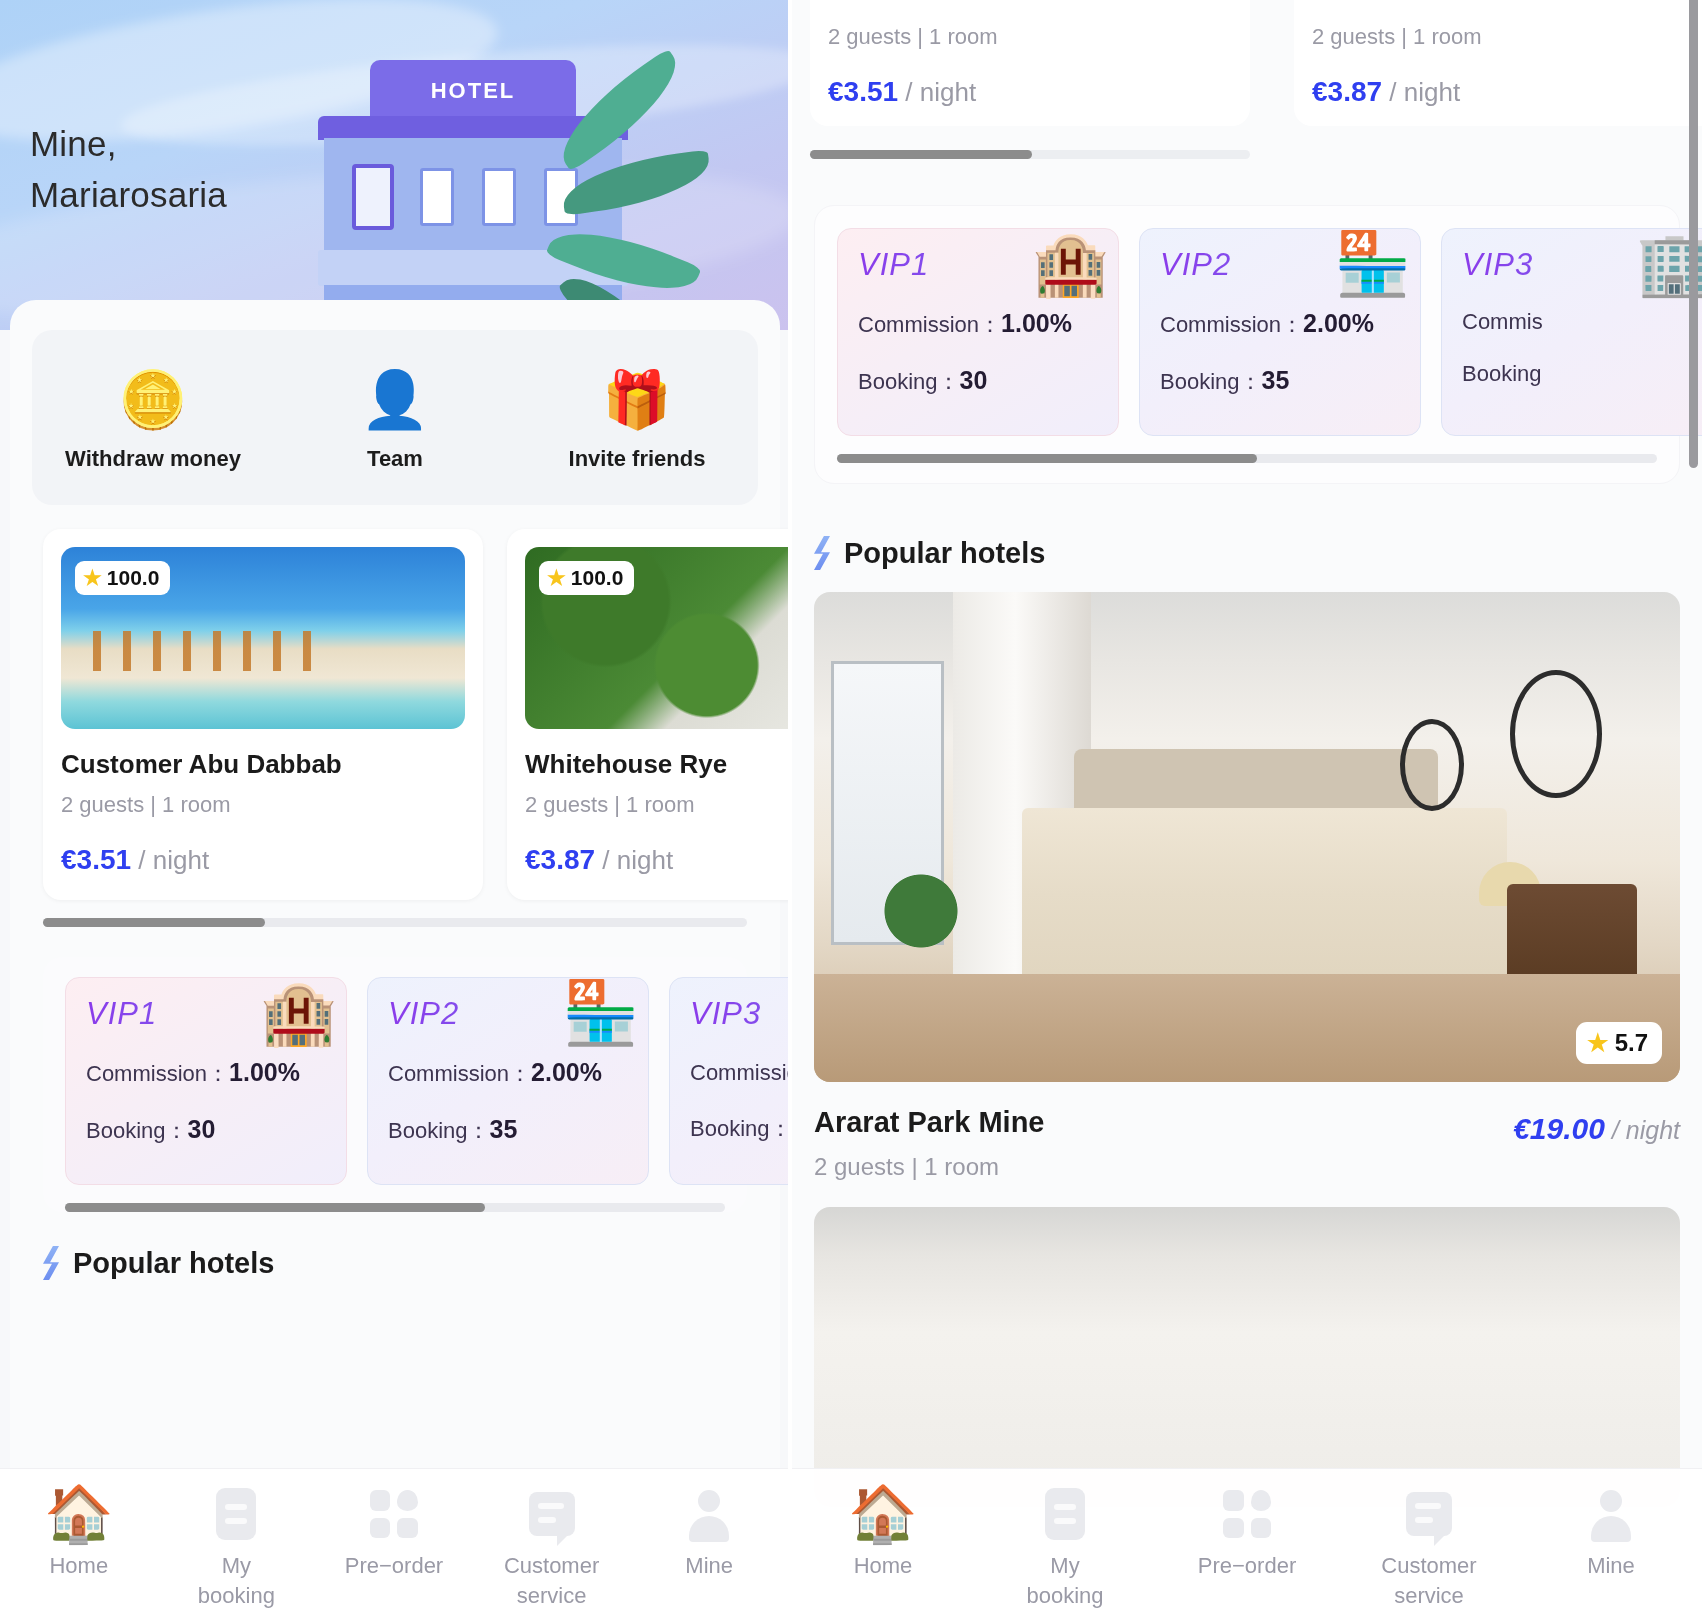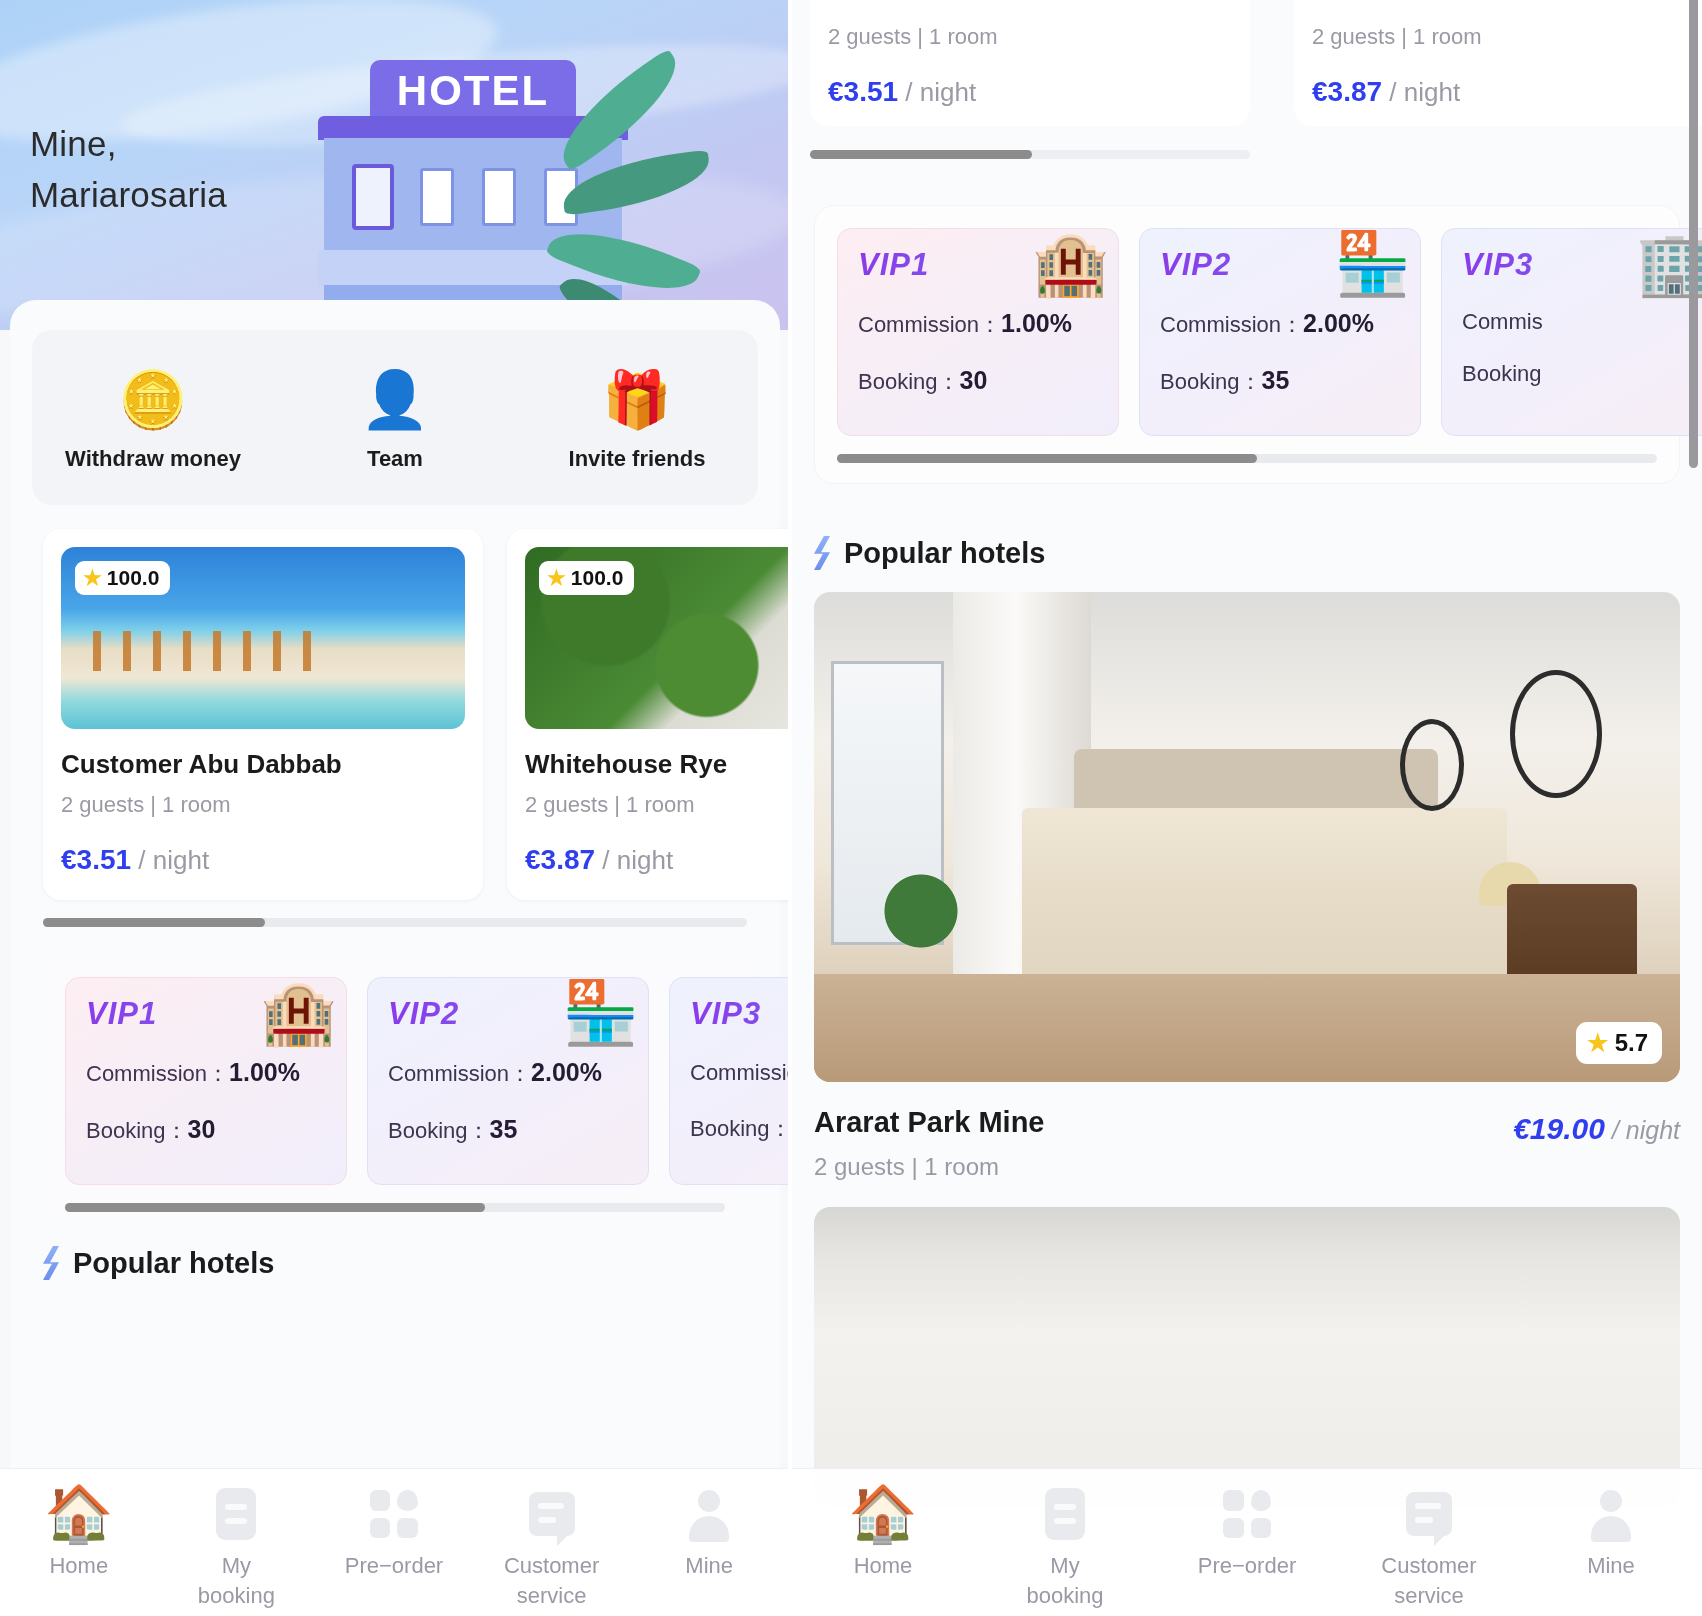--- a/index.html
+++ b/index.html
@@ -44,21 +44,21 @@
   }
 
   
   .hotel-art { position:absolute; right:70px; bottom:-30px; width:400px; height:300px; }
   .h-sign {
     position:absolute; left:52px; top:0; width:206px; height:62px;
     background:#7b6ce8; border-radius:10px 10px 0 0;
     display:flex; align-items:center; justify-content:center;
   }
   .h-sign span {
-    color:#fff; font-weight:bold; font-size:42px; letter-spacing:2px;
+    color:#fff; font-weight:bold; font-size:22px; letter-spacing:2px;
     font-family:"Liberation Sans", sans-serif;
   }
   .h-top { position:absolute; left:0; top:56px; width:310px; height:24px; background:#6f5fe0; border-radius:6px 6px 0 0;}
   .h-body { position:absolute; left:6px; top:78px; width:298px; height:120px; background:#9fb6ef; }
   .h-body2 { position:absolute; left:6px; top:225px; width:298px; height:110px; background:#93acee; }
   .h-balcony { position:absolute; left:0; top:190px; width:310px; height:36px; background:#c3d2f6; border-radius:3px;}
   .h-win { position:absolute; width:34px; height:58px; background:#ffffff; border:3px solid #7d93e6; border-radius:3px;}
   .h-door { position:absolute; width:42px; height:66px; background:#eef2fd; border:4px solid #6a5bdc; border-radius:4px;}
   .palm { position:absolute; right:-40px; top:40px; width:210px; height:230px; }
   .leaf {
@@ -131,21 +131,21 @@
   .vip-card {
     position:relative; width:282px; flex:none; height:208px; border-radius:14px;
     background:linear-gradient(150deg,#fdeef2 0%, #f7eef6 45%, #f1eefb 100%);
     border:1px solid #f3dde6; padding:18px 0 0 20px;
   }
   .vip-card.blue {
     background:linear-gradient(150deg,#eef2fd 0%, #f2effb 50%, #f7eef6 100%);
     border:1px solid #dde3f5;
   }
   .vip-label {
-    font-size:31px; font-weight:bold; font-style:italic;
+    font-size:31px; font-weight:normal; font-style:italic;
     background:linear-gradient(90deg,#8b3bea,#6f76f2);
     -webkit-background-clip:text; background-clip:text; color:transparent;
     letter-spacing:1px;
   }
   .vip-emoji { position:absolute; right:8px; top:4px; font-size:62px; line-height:62px; }
   .vip-row { font-size:22px; color:#3d3450; margin-top:26px; }
   .vip-row b { font-size:25px; color:#241c33; font-weight:bold; }
 
   
   .tabbar {

